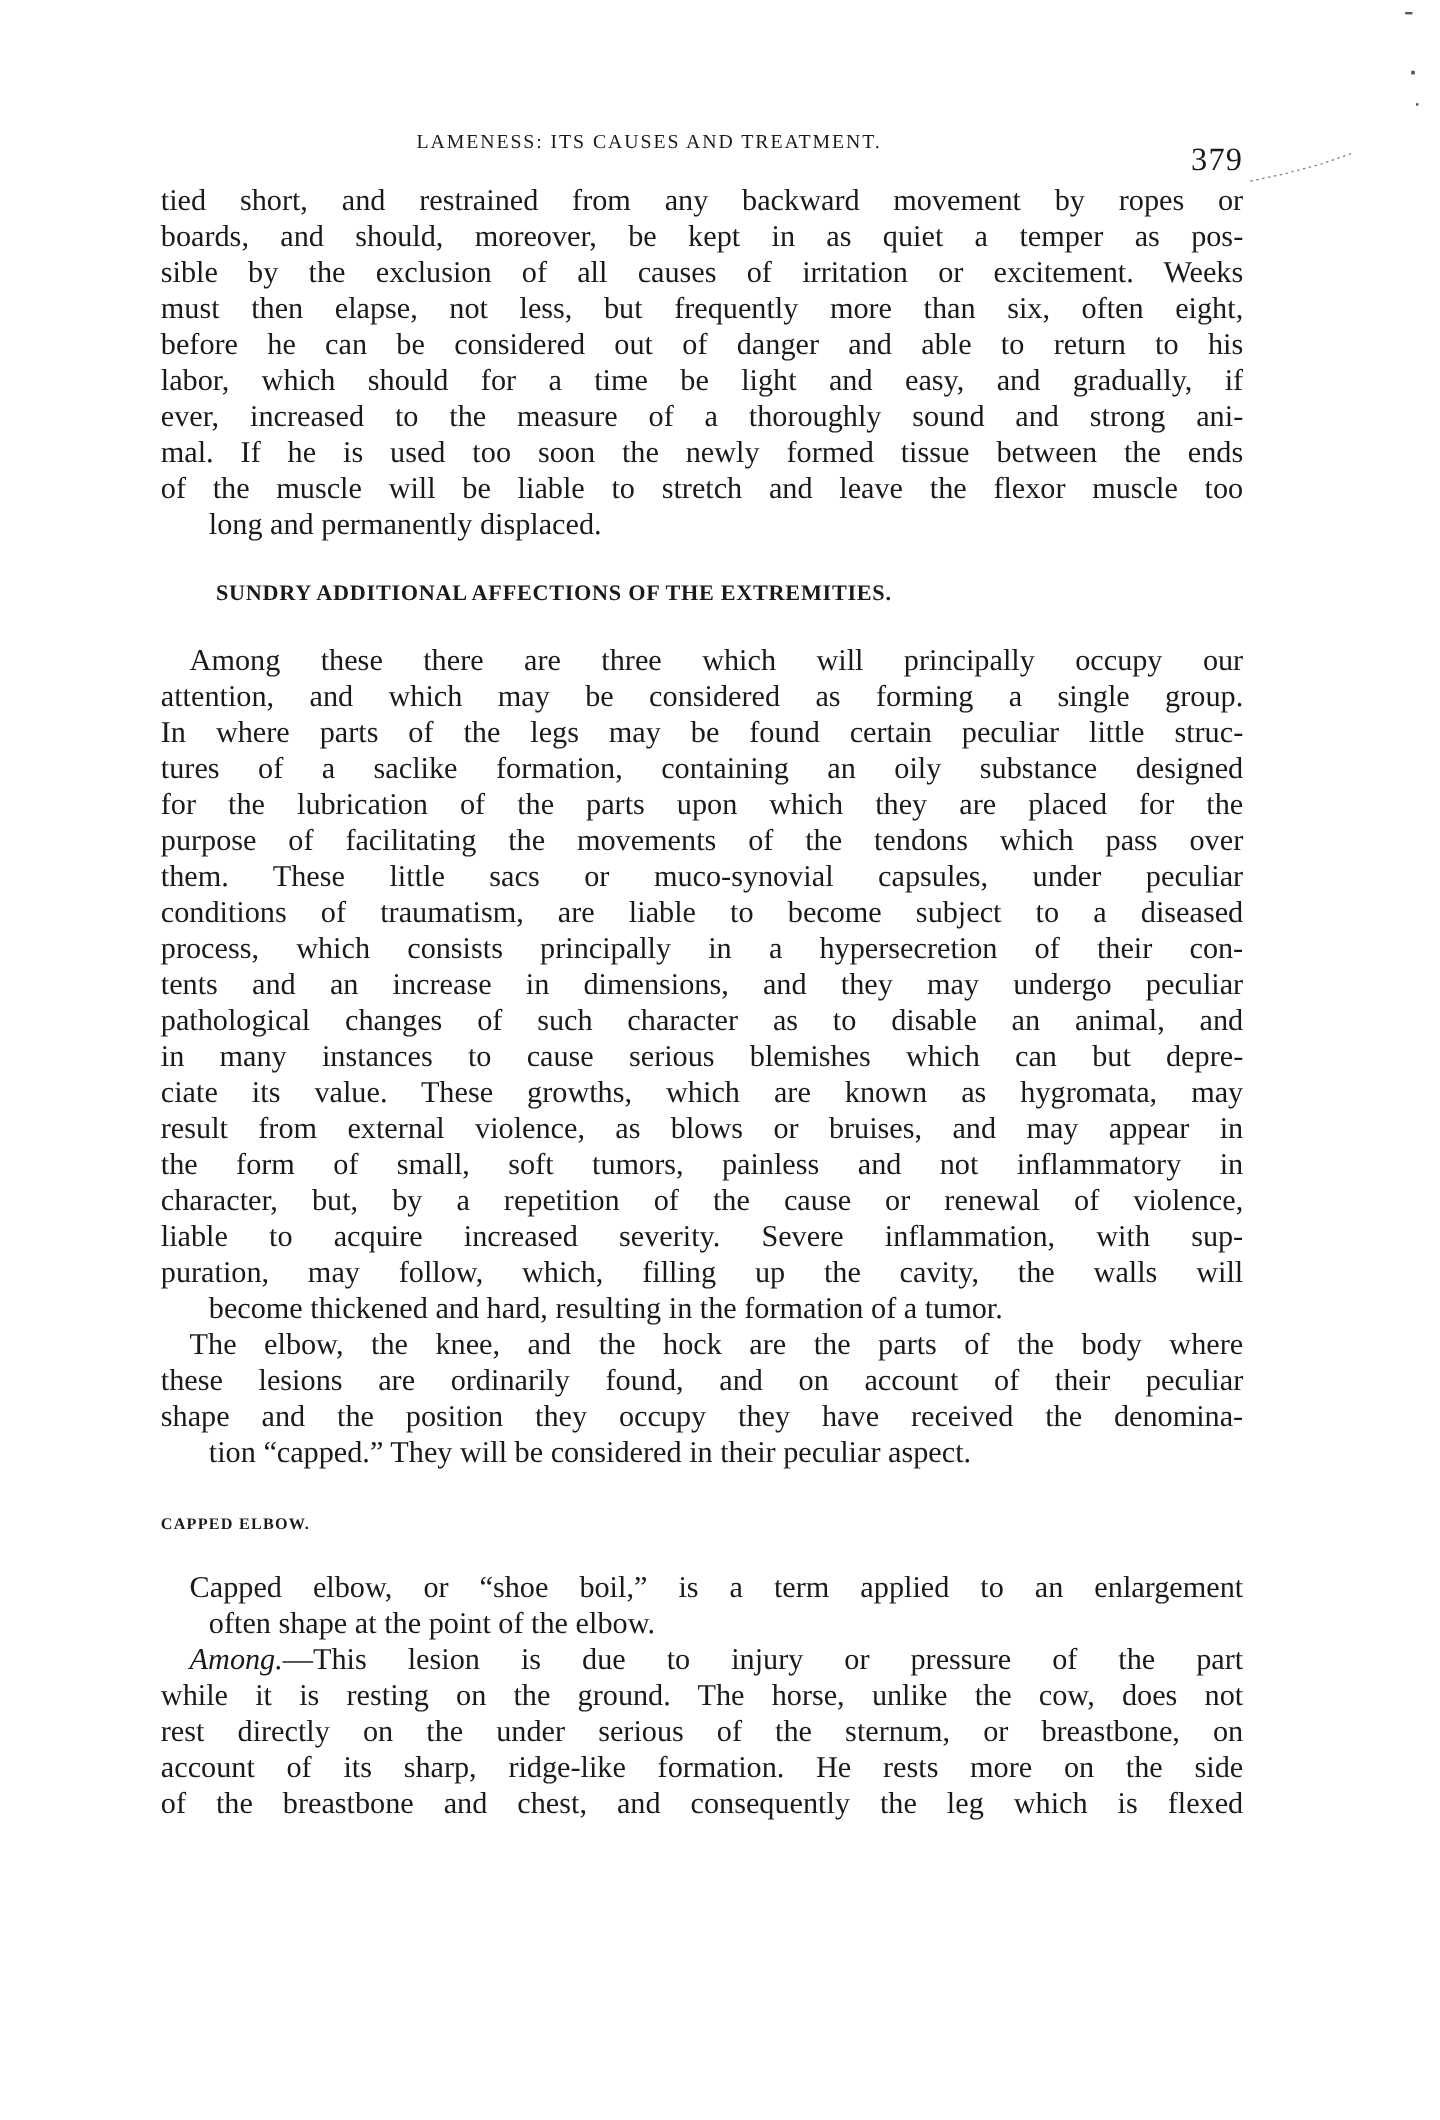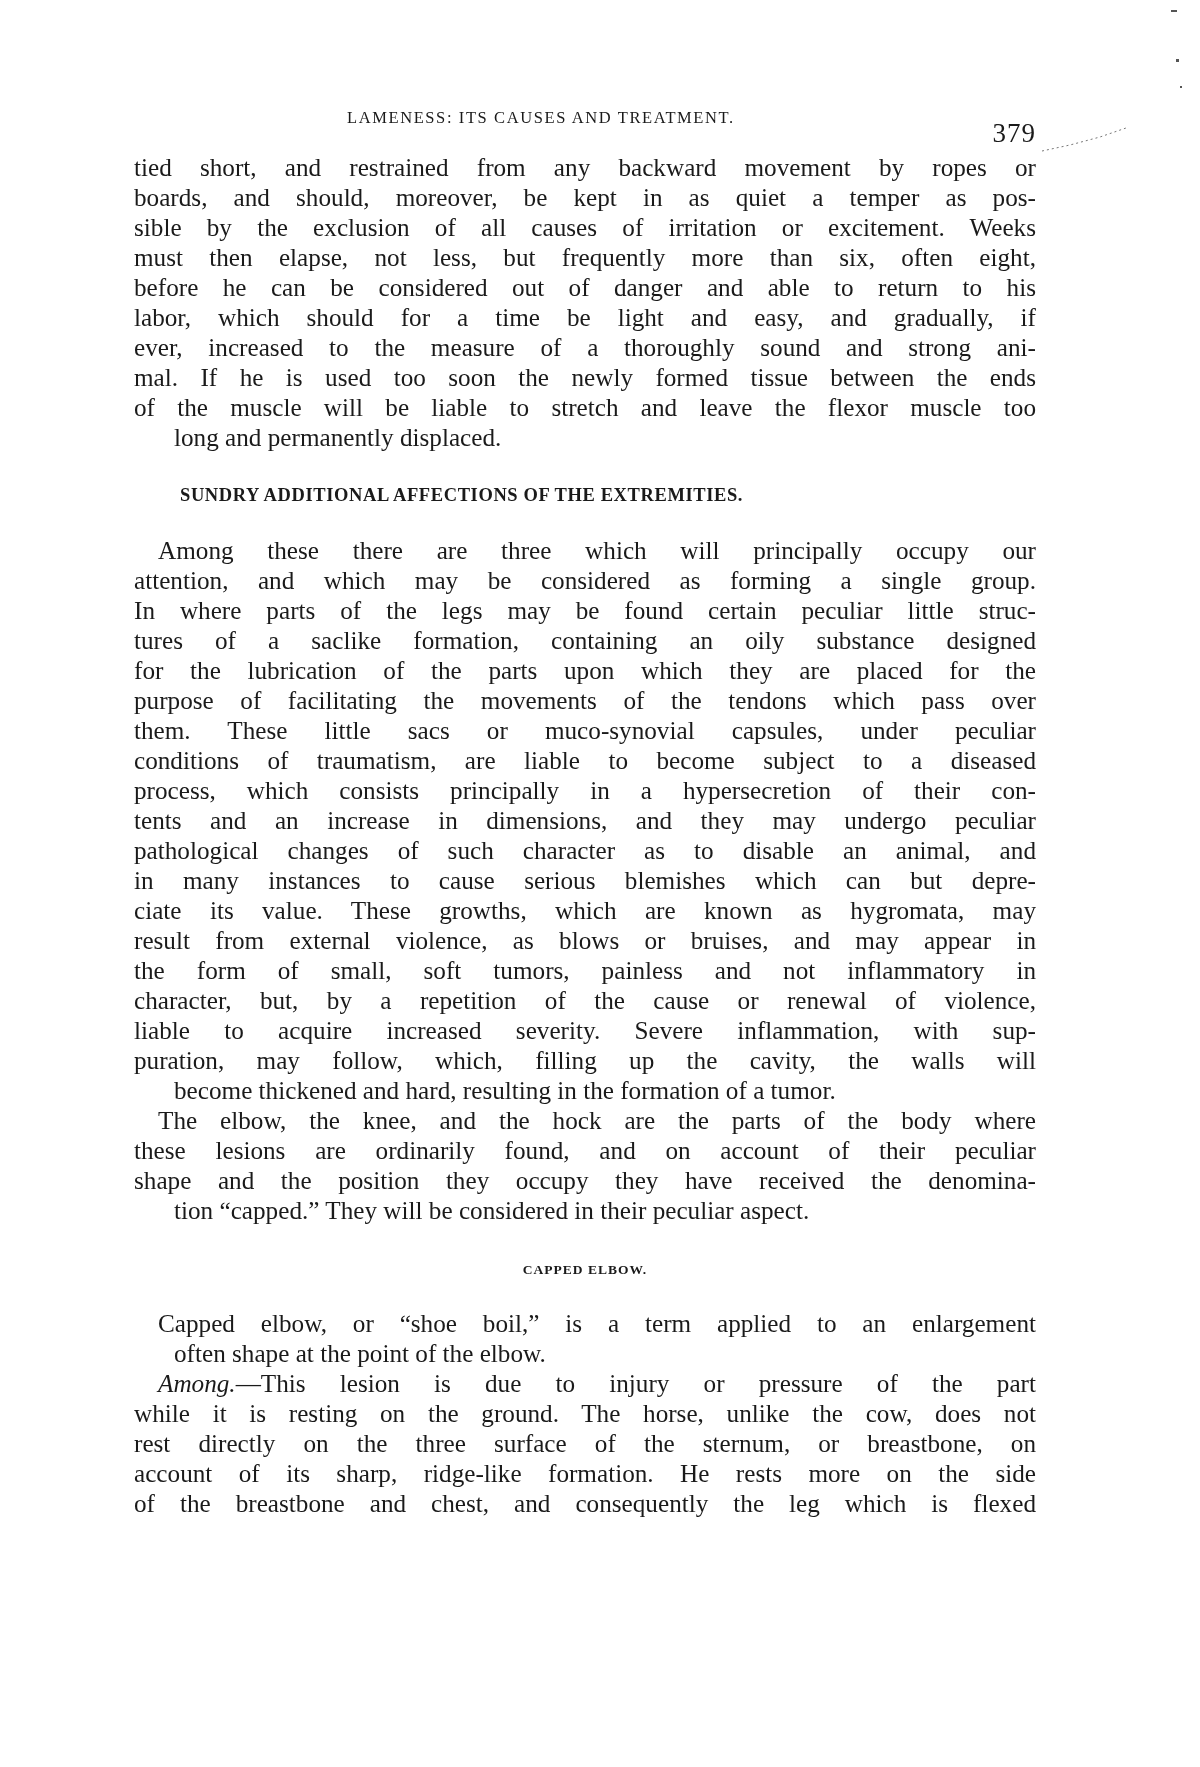--- a/index.html
+++ b/index.html
@@ -7,21 +7,21 @@
          font-family: "Liberation Serif", "DejaVu Serif", serif; color: #1a1a1a; }
   .page { position: absolute; left: 134px; top: 0; width: 902px; }
   .running-head { position: absolute; top: 102px; left: 0; width: 902px; height: 32px; }
   .running-title { position: absolute; left: 166px; top: 6px; font-size: 16.5px; letter-spacing: 1.6px; margin-left: 47px; }
   .page-num { position: absolute; right: 0; top: 16px; font-size: 27px; letter-spacing: 1px; }
   .line { position: absolute; left: 0; width: 902px; height: 30px; font-size: 25.2px; line-height: 30px;
           white-space: nowrap; text-align: justify; text-align-last: justify; }
   .line.last { text-align-last: left; margin-left: 40px; }
   .indent { padding-left: 24px; width: 878px; }
   .h-section { position: absolute; left: 46px; font-size: 18.5px; font-weight: bold; letter-spacing: 0.6px; white-space: nowrap; }
-  .h-sub { position: absolute; left: 0; width: 902px; text-align: center; font-size: 13.5px; font-weight: bold; letter-spacing: 1px; }
+  .h-sub { position: absolute; left: 0; width: 902px; font-size: 13.5px; font-weight: bold; letter-spacing: 1px; }
   .mark { position: absolute; background: #555; }
   em { font-style: italic; }
 </style>
 </head>
 <body>
 
 <div class="page">
 
   <div class="running-head">
     <span class="running-title">LAMENESS: ITS CAUSES AND TREATMENT.</span>
@@ -66,21 +66,21 @@
   <div class="line" style="top:1166px">shape and the position they occupy they have received the denomina-</div>
   <div class="line last" style="top:1196px">tion “capped.” They will be considered in their peculiar aspect.</div>
 
   <div class="h-sub" style="top:1262px">CAPPED ELBOW.</div>
 
   <div class="line indent" style="top:1309px">Capped elbow, or “shoe boil,” is a term applied to an enlargement</div>
   <div class="line last" style="top:1339px">often shape at the point of the elbow.</div>
 
   <div class="line indent" style="top:1369px"><em>Among.</em><span>—This lesion is due to injury or pressure of the part</span></div>
   <div class="line" style="top:1399px">while it is resting on the ground. The horse, unlike the cow, does not</div>
-  <div class="line" style="top:1429px">rest directly on the three surface of the sternum, or breastbone, on</div>
+  <div class="line" style="top:1429px">rest directly on the under serious of the sternum, or breastbone, on</div>
   <div class="line" style="top:1459px">account of its sharp, ridge-like formation. He rests more on the side</div>
   <div class="line" style="top:1489px">of the breastbone and chest, and consequently the leg which is flexed</div>
 </div>
 
 <div class="mark" style="left:1171px;top:10px;width:6px;height:2px"></div>
 <div class="mark" style="left:1176px;top:59px;width:3px;height:3px"></div>
 <div class="mark" style="left:1180px;top:86px;width:2px;height:2px"></div>
 <svg style="position:absolute;left:1040px;top:125px" width="90" height="30">
   <path d="M2 26 L30 20 L60 12 L86 3" stroke="#777" stroke-width="1" stroke-dasharray="2 3" fill="none"></path>
 </svg>

